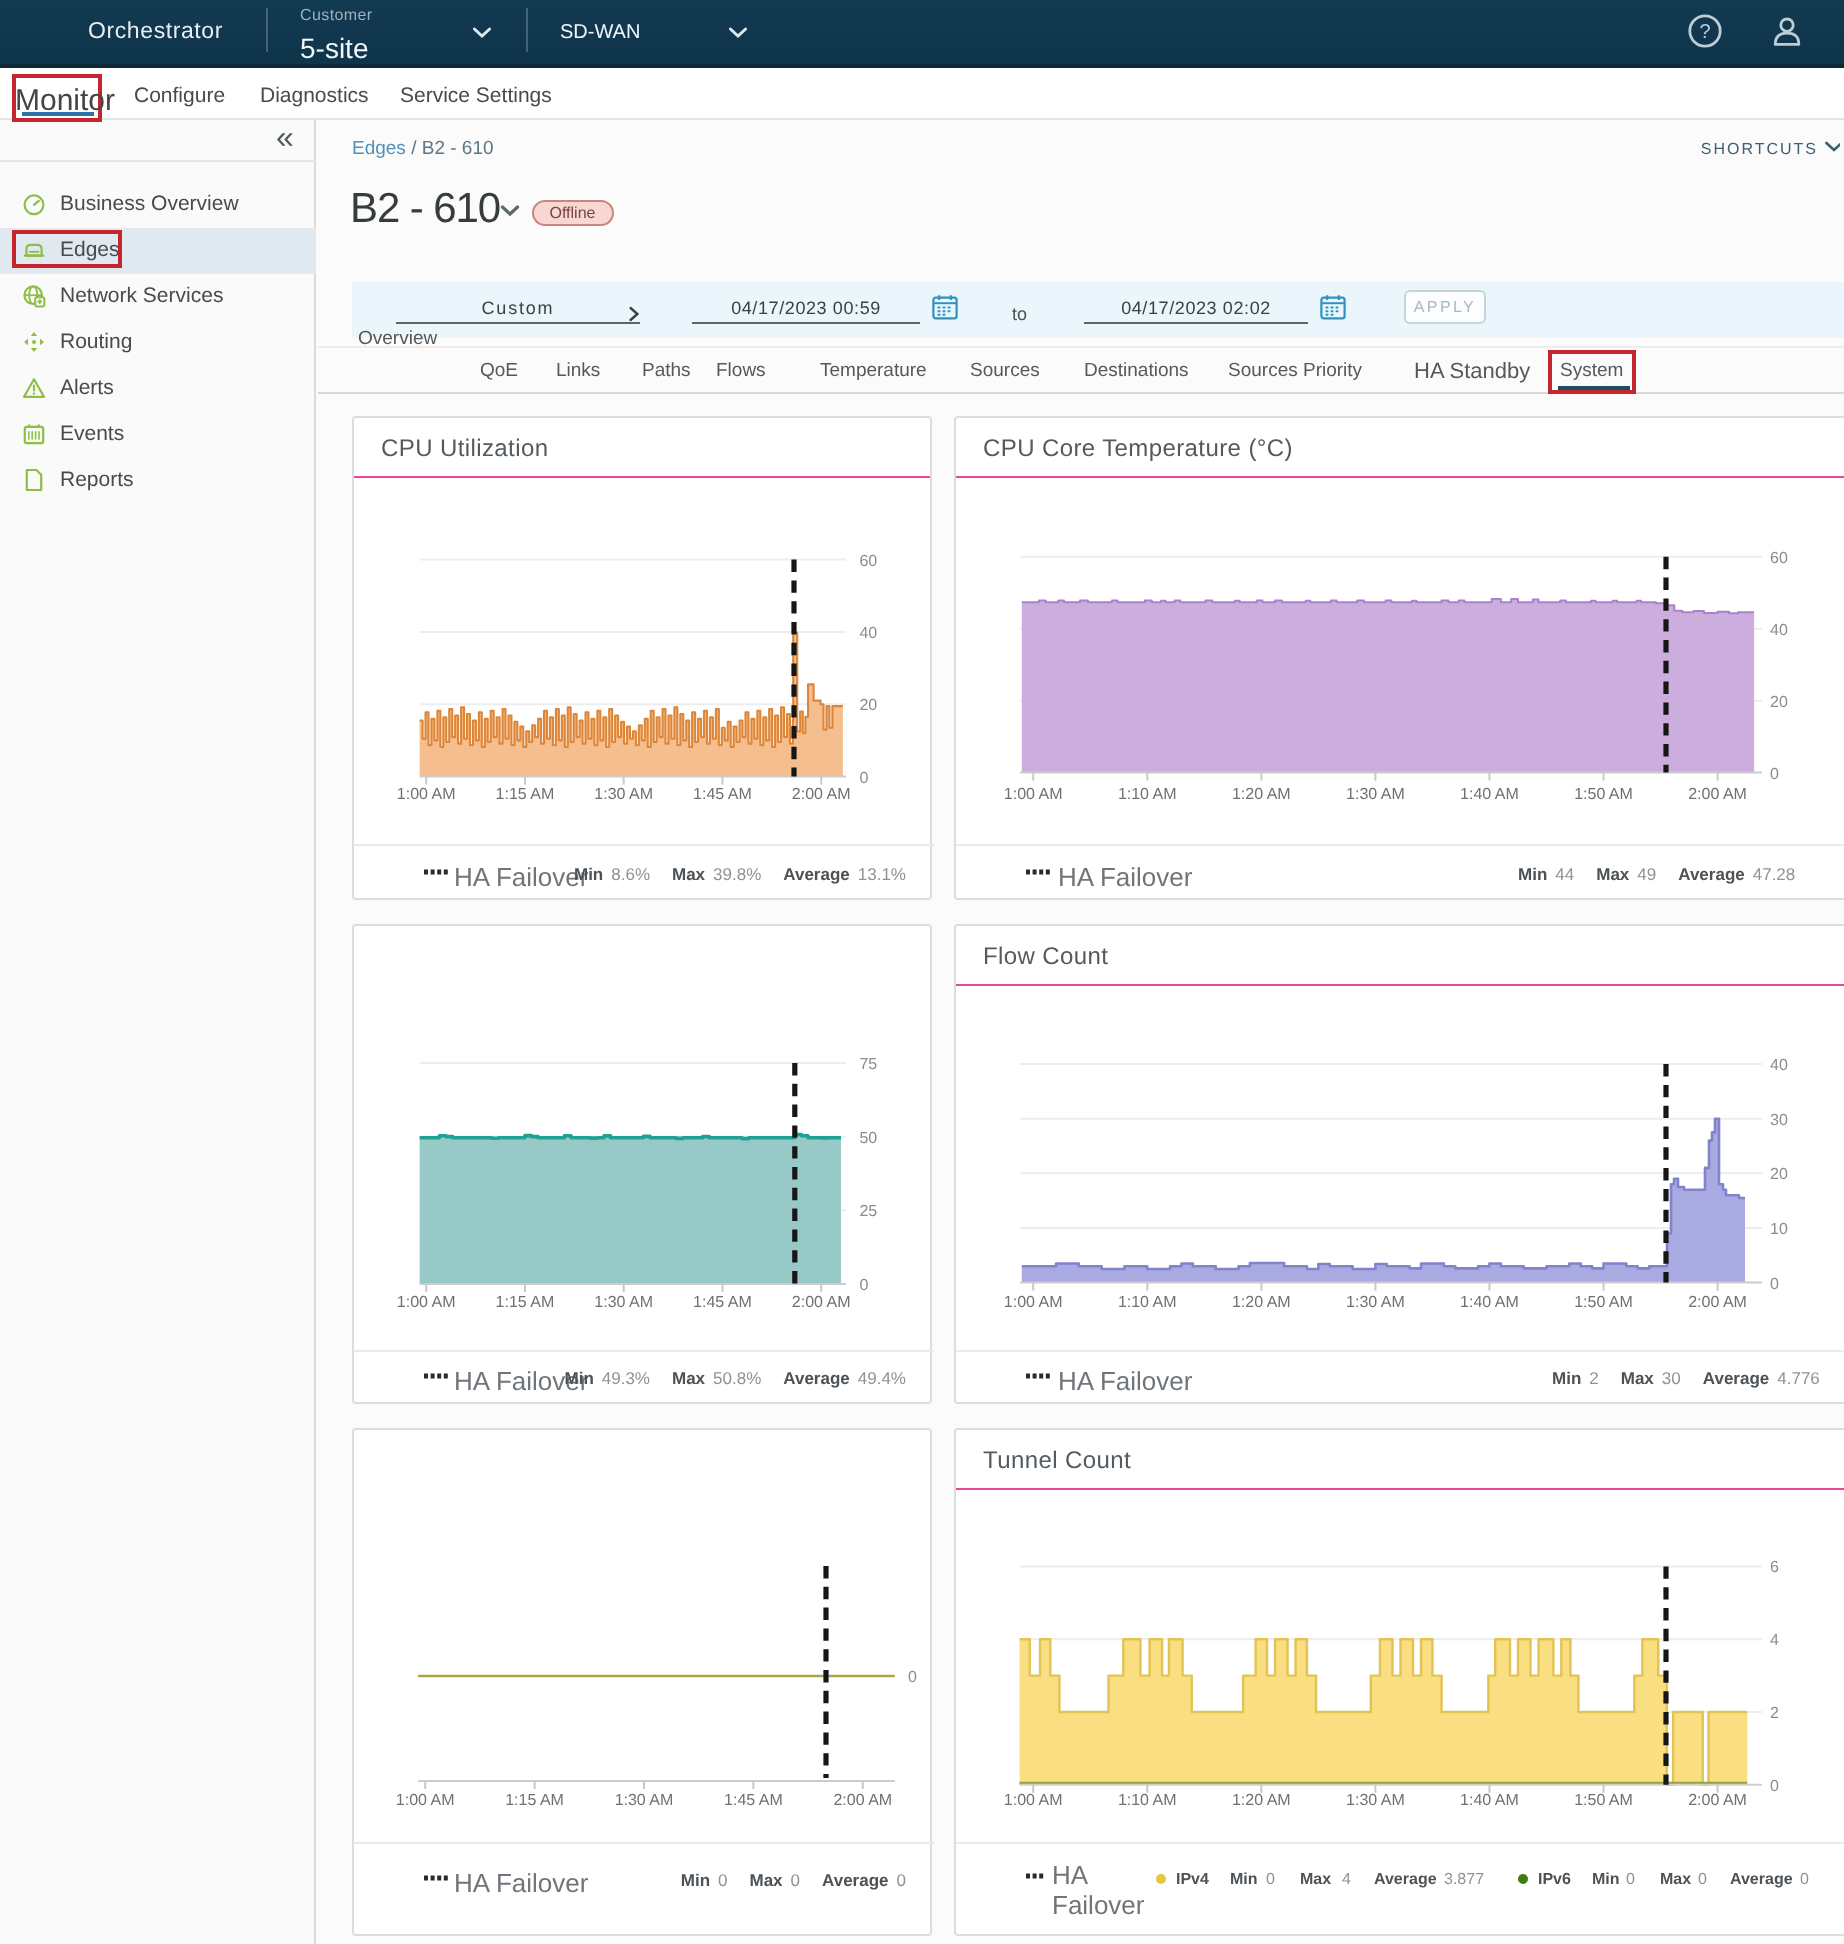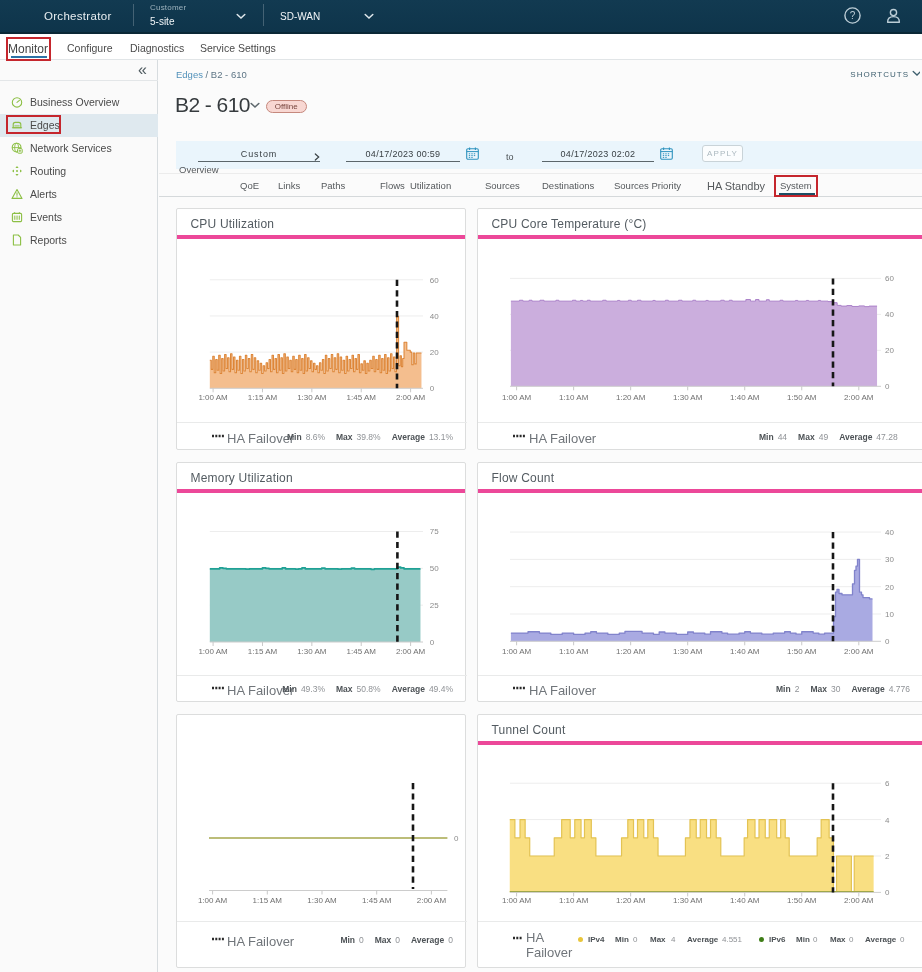--- a/index.html
+++ b/index.html
@@ -1,44 +1,44 @@
 <!DOCTYPE html>
 <html><head><meta charset="utf-8"><title>o</title><style>
 *{margin:0;padding:0;box-sizing:border-box}
 body{width:922px;height:972px;overflow:hidden;position:relative;background:#fbfbfb;font-family:"Liberation Sans",sans-serif;-webkit-font-smoothing:antialiased}
 .card{position:absolute;background:#fff;border:1px solid #dcdddd;border-radius:2px}
-.chead{height:30px;line-height:31px;padding-left:13.5px;font-size:12px;color:#535b61;border-bottom:4px solid #ec4899;letter-spacing:0.2px}
+.chead{height:30px;line-height:31px;padding-left:13.5px;font-size:12px;color:#535b61;border-bottom:1px solid #ec4899;letter-spacing:0.2px}
 .leg{position:absolute;font-size:13px;color:#70757a}
 </style></head><body>
 <div style="position:absolute;left:0px;top:0px;width:922px;height:34px;background:linear-gradient(#123a51,#0e344a)">
 <div style="position:absolute;left:44px;top:9px;font-size:11.5px;color:#e8eef1;letter-spacing:0.3px;line-height:15px">Orchestrator</div>
 <div style="position:absolute;left:133px;top:4px;width:1px;height:22px;background:rgba(255,255,255,0.22)"></div>
 <div style="position:absolute;left:150px;top:3px;font-size:8px;color:#9db2bd;letter-spacing:0.2px">Customer</div>
-<div style="position:absolute;left:150px;top:16px;font-size:10px;color:#f2f6f8">5-site</div>
+<div style="position:absolute;left:150px;top:16px;font-size:14px;color:#f2f6f8">5-site</div>
 <div style="position:absolute;left:236px;top:13px;line-height:0"><svg width="10" height="7" viewBox="0 0 10 7" style="">
         <path d="M1.2 1.5 L5 5 L8.8 1.5" stroke="#dfe8ec" stroke-width="1.5" fill="none" stroke-linecap="round"></path>
       </svg></div>
 <div style="position:absolute;left:263px;top:4px;width:1px;height:22px;background:rgba(255,255,255,0.22)"></div>
 <div style="position:absolute;left:280px;top:11px;font-size:10px;color:#f2f6f8">SD-WAN</div>
 <div style="position:absolute;left:364px;top:13px;line-height:0"><svg width="10" height="7" viewBox="0 0 10 7" style="">
         <path d="M1.2 1.5 L5 5 L8.8 1.5" stroke="#dfe8ec" stroke-width="1.5" fill="none" stroke-linecap="round"></path>
       </svg></div>
 <div style="position:absolute;left:843px;top:6px;line-height:0"><svg width="19" height="19" viewBox="0 0 19 19" style="">
         <circle cx="9.5" cy="9.5" r="7.6" stroke="#bccdd6" stroke-width="1.4" fill="none"></circle>
         <text x="9.5" y="13" font-size="10" fill="#bccdd6" text-anchor="middle" font-family="Liberation Sans">?</text>
       </svg></div>
 <div style="position:absolute;left:884px;top:6px;line-height:0"><svg width="19" height="19" viewBox="0 0 19 19" style="">
         <circle cx="9.5" cy="6.6" r="3.1" stroke="#bccdd6" stroke-width="1.4" fill="none"></circle>
         <path d="M3.6 16.2 C3.6 11.8 6.2 10.6 9.5 10.6 C12.8 10.6 15.4 11.8 15.4 16.2 Z" stroke="#bccdd6" stroke-width="1.4" fill="none" stroke-linejoin="round"></path>
       </svg></div>
 <div style="position:absolute;left:0px;top:32px;width:922px;height:2px;background:#0a2836"></div>
 </div>
 <div style="position:absolute;left:0px;top:34px;width:922px;height:26px;background:#fff;border-bottom:1px solid #e1e5e7"></div>
 <div style="position:absolute;left:5.5px;top:37px;width:45px;height:24px;border:2px solid #c5262d;z-index:5">
-    <div style="position:absolute;left:0;right:0;top:3px;text-align:center;font-size:12px;color:#454545">Monitor</div>
+    <div style="position:absolute;left:0;right:0;top:3px;text-align:center;font-size:15px;color:#454545">Monitor</div>
     <div style="position:absolute;left:3px;width:36px;bottom:1px;height:2.5px;background:#2c72a5"></div>
   </div>
 <div style="position:absolute;left:67px;top:41.5px;font-size:10.5px;color:#4a4a4a">Configure</div>
 <div style="position:absolute;left:130px;top:41.5px;font-size:10.5px;color:#4a4a4a">Diagnostics</div>
 <div style="position:absolute;left:200px;top:41.5px;font-size:10.5px;color:#4a4a4a">Service Settings</div>
 <div style="position:absolute;left:0px;top:60px;width:158px;height:912px;background:#fafafa;border-right:1px solid #d7dcdf">
 <div style="position:absolute;left:138px;top:1px;font-size:16px;color:#4f5b60">«</div>
 <div style="position:absolute;left:0px;top:20px;width:158px;height:1px;background:#e3e6e8"></div>
 <div style="position:absolute;left:0px;top:54px;width:158px;height:23px;background:#dfe9ef"></div>
 <div style="position:absolute;left:11px;top:35.5px;width:12px;height:12px;line-height:0"><svg width="12" height="12" viewBox="0 0 12 12" style="">
@@ -115,22 +115,22 @@
       <path d="M0.7 4.6 H12.3" stroke="#2f93be" stroke-width="1"></path>
       <path d="M2.8 6.8 H10.2 M2.8 8.6 H10.2 M2.8 10.4 H7" stroke="#2f93be" stroke-width="1" stroke-dasharray="1.4,1.1"></path>
     </svg></div>
 <div style="position:absolute;left:702px;top:145px;width:41px;height:16.5px;background:#fbfdfe;border:1px solid #c9d3d8;border-radius:3px;text-align:center;font-size:8px;letter-spacing:1.2px;color:#abb8bf;line-height:15px">APPLY</div>
 <div style="position:absolute;left:159px;top:173px;width:763px;height:1px;background:#ececec"></div>
 <div style="position:absolute;left:159px;top:195.5px;width:763px;height:1px;background:#d5d9db"></div>
 <div style="position:absolute;left:179px;top:164px;font-size:9.5px;color:#55595c">Overview</div>
 <div style="position:absolute;left:240px;top:180px;font-size:9.5px;color:#55595c">QoE</div>
 <div style="position:absolute;left:278px;top:180px;font-size:9.5px;color:#55595c">Links</div>
 <div style="position:absolute;left:321px;top:180px;font-size:9.5px;color:#55595c">Paths</div>
-<div style="position:absolute;left:380px;top:180px;font-size:9.5px;color:#55595c">Flows</div>
-<div style="position:absolute;left:410px;top:180px;font-size:9.5px;color:#55595c">Utilization</div>
+<div style="position:absolute;left:358px;top:180px;font-size:9.5px;color:#55595c">Flows</div>
+<div style="position:absolute;left:410px;top:180px;font-size:9.5px;color:#55595c">Temperature</div>
 <div style="position:absolute;left:485px;top:180px;font-size:9.5px;color:#55595c">Sources</div>
 <div style="position:absolute;left:542px;top:180px;font-size:9.5px;color:#55595c">Destinations</div>
 <div style="position:absolute;left:614px;top:180px;font-size:9.5px;color:#55595c">Sources Priority</div>
 <div style="position:absolute;left:707px;top:180px;font-size:11px;color:#55595c">HA Standby</div>
 <div style="position:absolute;left:780px;top:180px;font-size:9.5px;color:#55595c">System</div>
 <div style="position:absolute;left:779px;top:193.2px;width:35.5px;height:2.5px;background:#1d4d63"></div>
 <div style="position:absolute;left:773.5px;top:174.5px;width:44.5px;height:22.5px;border:2px solid #c5262d;z-index:5"></div>
 <div class="card" style="left:176px;top:208px;width:290px;height:242px">
     <div class="chead">CPU Utilization</div>
     <div style="position:absolute;left:0;top:213px;width:290px;height:1px;background:#e9eaea"></div>
@@ -187,21 +187,20 @@
         <text x="323.76" y="160.5" font-size="8" fill="#707070" text-anchor="middle" font-family="Liberation Sans, sans-serif">1:50 AM</text>
         <text x="380.8" y="160.5" font-size="8" fill="#707070" text-anchor="middle" font-family="Liberation Sans, sans-serif">2:00 AM</text>
         <text x="407" y="150.3" font-size="8" fill="#8c8c8c" font-family="Liberation Sans, sans-serif">0</text>
         <text x="407" y="114.33" font-size="8" fill="#8c8c8c" font-family="Liberation Sans, sans-serif">20</text>
         <text x="407" y="78.37" font-size="8" fill="#8c8c8c" font-family="Liberation Sans, sans-serif">40</text>
         <text x="407" y="42.4" font-size="8" fill="#8c8c8c" font-family="Liberation Sans, sans-serif">60</text>
       </svg>
     </div>
   </div>
 <div class="card" style="left:176px;top:462px;width:290px;height:240px">
-    <div class="chead">Memory Utilization</div>
     <div style="position:absolute;left:0;top:212px;width:290px;height:1px;background:#e9eaea"></div>
     <div style="position:absolute;left:0;top:30px;width:290px;height:182px">
       <svg width="290" height="182" style="position:absolute;left:0;top:0">
         <line x1="32.8" y1="112.16" x2="246" y2="112.16" stroke="#ededed" stroke-width="1"></line>
         <line x1="32.8" y1="75.33" x2="246" y2="75.33" stroke="#ededed" stroke-width="1"></line>
         <line x1="32.8" y1="38.49" x2="246" y2="38.49" stroke="#ededed" stroke-width="1"></line>
         <path d="M32.81,149V75.85H36.1V75.85H39.39V75.85H42.68V74.89H45.98V75.33H49.27V75.85H52.56V75.85H55.85V75.85H59.14V75.85H62.43V75.85H65.73V75.85H69.02V76.14H72.31V75.85H75.6V75.85H78.89V75.85H82.18V75.85H85.48V74.81H88.77V75.33H92.06V75.85H95.35V75.85H98.64V75.85H101.93V75.85H105.23V74.89H108.52V75.85H111.81V75.85H115.1V75.85H118.39V76.07H121.68V75.85H124.98V74.96H128.27V75.85H131.56V75.85H134.85V75.85H138.14V75.85H141.43V75.85H144.73V75.18H148.02V75.85H151.31V75.85H154.6V75.85H157.89V75.85H161.18V76.21H164.48V75.85H167.77V75.85H171.06V75.85H174.35V75.26H177.64V75.85H180.93V75.85H184.23V75.85H187.52V75.85H190.81V75.85H194.1V76.29H197.39V75.85H200.69V75.85H203.98V75.85H207.27V75.85H210.56V75.85H213.85V75.85H217.14V75.85H220.44V74.22H223.73V74.89H227.02V75.85H230.31V75.85H233.6V75.92H236.89V75.85H240.19V75.85H243.48V149Z" fill="#97cac6" stroke="none"></path>
         <path d="M32.81,75.85H36.1V75.85H39.39V75.85H42.68V74.89H45.98V75.33H49.27V75.85H52.56V75.85H55.85V75.85H59.14V75.85H62.43V75.85H65.73V75.85H69.02V76.14H72.31V75.85H75.6V75.85H78.89V75.85H82.18V75.85H85.48V74.81H88.77V75.33H92.06V75.85H95.35V75.85H98.64V75.85H101.93V75.85H105.23V74.89H108.52V75.85H111.81V75.85H115.1V75.85H118.39V76.07H121.68V75.85H124.98V74.96H128.27V75.85H131.56V75.85H134.85V75.85H138.14V75.85H141.43V75.85H144.73V75.18H148.02V75.85H151.31V75.85H154.6V75.85H157.89V75.85H161.18V76.21H164.48V75.85H167.77V75.85H171.06V75.85H174.35V75.26H177.64V75.85H180.93V75.85H184.23V75.85H187.52V75.85H190.81V75.85H194.1V76.29H197.39V75.85H200.69V75.85H203.98V75.85H207.27V75.85H210.56V75.85H213.85V75.85H217.14V75.85H220.44V74.22H223.73V74.89H227.02V75.85H230.31V75.85H233.6V75.92H236.89V75.85H240.19V75.85H243.48" fill="none" stroke="#1fa195" stroke-width="1.8" stroke-linejoin="round"></path>
         <line x1="32.8" y1="149" x2="246" y2="149" stroke="#cccccc" stroke-width="1"></line>
         <line x1="36.1" y1="149" x2="36.1" y2="153" stroke="#c9c9c9" stroke-width="1"></line>
@@ -341,20 +340,20 @@
       <line x1="0" y1="2" x2="9" y2="2" stroke="#2a2a2a" stroke-width="2.4" stroke-dasharray="2,1.3"></line>
     </svg></div>
 <div class="leg" style="left:526px;top:929.5px">HA<br>Failover</div>
 <div style="position:absolute;left:577.5px;top:937px;width:5.2px;height:5.2px;border-radius:50%;background:#e9c63b"></div>
 <div style="position:absolute;left:588px;top:935px;font-size:8px;color:#4d5256;font-weight:700">IPv4</div>
 <div style="position:absolute;left:615px;top:935px;font-size:8px;color:#4d5256;font-weight:700">Min</div>
 <div style="position:absolute;left:633px;top:935px;font-size:8px;color:#8f9296">0</div>
 <div style="position:absolute;left:650px;top:935px;font-size:8px;color:#4d5256;font-weight:700">Max</div>
 <div style="position:absolute;left:671px;top:935px;font-size:8px;color:#8f9296">4</div>
 <div style="position:absolute;left:687px;top:935px;font-size:8px;color:#4d5256;font-weight:700">Average</div>
-<div style="position:absolute;left:722px;top:935px;font-size:8px;color:#8f9296">4.551</div>
+<div style="position:absolute;left:722px;top:935px;font-size:8px;color:#8f9296">3.877</div>
 <div style="position:absolute;left:769px;top:935px;font-size:8px;color:#4d5256;font-weight:700">IPv6</div>
 <div style="position:absolute;left:796px;top:935px;font-size:8px;color:#4d5256;font-weight:700">Min</div>
 <div style="position:absolute;left:813px;top:935px;font-size:8px;color:#8f9296">0</div>
 <div style="position:absolute;left:830px;top:935px;font-size:8px;color:#4d5256;font-weight:700">Max</div>
 <div style="position:absolute;left:849px;top:935px;font-size:8px;color:#8f9296">0</div>
 <div style="position:absolute;left:865px;top:935px;font-size:8px;color:#4d5256;font-weight:700">Average</div>
 <div style="position:absolute;left:900px;top:935px;font-size:8px;color:#8f9296">0</div>
 <div style="position:absolute;left:759px;top:937px;width:5.2px;height:5.2px;border-radius:50%;background:#3e7d16"></div>
 </body></html>

